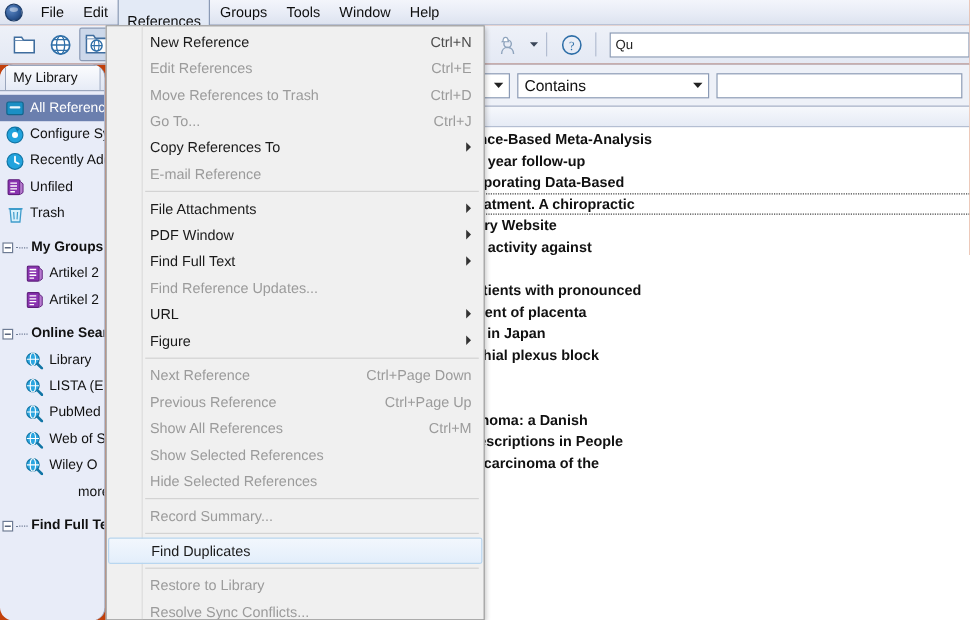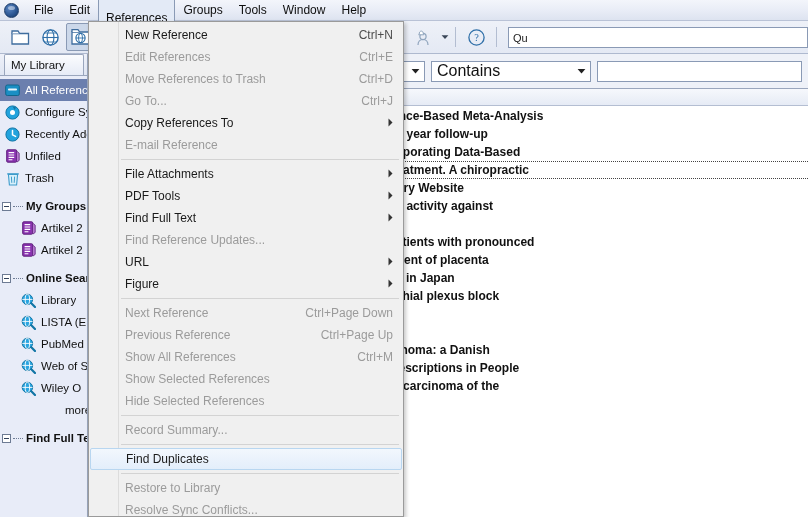--- a/index.html
+++ b/index.html
@@ -102,20 +102,21 @@
     white-space: nowrap;
   }
 
   
   .sidebar {
     position: absolute; left: 0; top: 54px;
     width: 88px; height: 463px;
     background: #e8ecf8;
     border-right: 1px solid #9aa6bd;
     overflow: hidden;
+    border-radius: 11px;
   }
   .lib-tab-strip {
     height: 22px;
     background: linear-gradient(to bottom,#eef1f9,#e0e6f3);
     border-bottom: 1px solid #9aa6bd;
     display: flex; align-items: flex-end;
     padding-left: 4px;
   }
   .lib-tab {
     height: 21px;
@@ -200,21 +201,21 @@
     border: 1px solid #8a9ab5;
     display: flex; align-items: center; justify-content: flex-end;
     flex: 0 0 auto;
   }
   .sb-op-combo {
     width: 160px; height: 21px;
     background: #fff;
     border: 1px solid #8a9ab5;
     display: flex; align-items: center; justify-content: space-between;
     padding-left: 5px;
-    font-size: 16px;
+    font-size: 13px;
     color: #111;
     flex: 0 0 auto;
   }
   .combo-btn {
     width: 17px; height: 19px;
     display: flex; align-items: center; justify-content: center;
     flex: 0 0 auto;
   }
   .sb-text {
     flex: 1 1 auto; height: 21px;
@@ -674,21 +675,21 @@
           <span class="dd-label">E-mail Reference</span>
         </div>
         <div class="dd-sep"></div>
         <div class="dd-item">
           <span class="dd-label">File Attachments</span>
           <span class="dd-arrow"><svg width="5" height="9" viewBox="0 0 5 9">
               <path d="M0.5 0.5 L4.5 4.5 L0.5 8.5 Z" fill="currentColor"></path>
             </svg></span>
         </div>
         <div class="dd-item">
-          <span class="dd-label">PDF Tools</span>
+          <span class="dd-label">PDF Window</span>
           <span class="dd-arrow"><svg width="5" height="9" viewBox="0 0 5 9">
               <path d="M0.5 0.5 L4.5 4.5 L0.5 8.5 Z" fill="currentColor"></path>
             </svg></span>
         </div>
         <div class="dd-item">
           <span class="dd-label">Find Full Text</span>
           <span class="dd-arrow"><svg width="5" height="9" viewBox="0 0 5 9">
               <path d="M0.5 0.5 L4.5 4.5 L0.5 8.5 Z" fill="currentColor"></path>
             </svg></span>
         </div>

